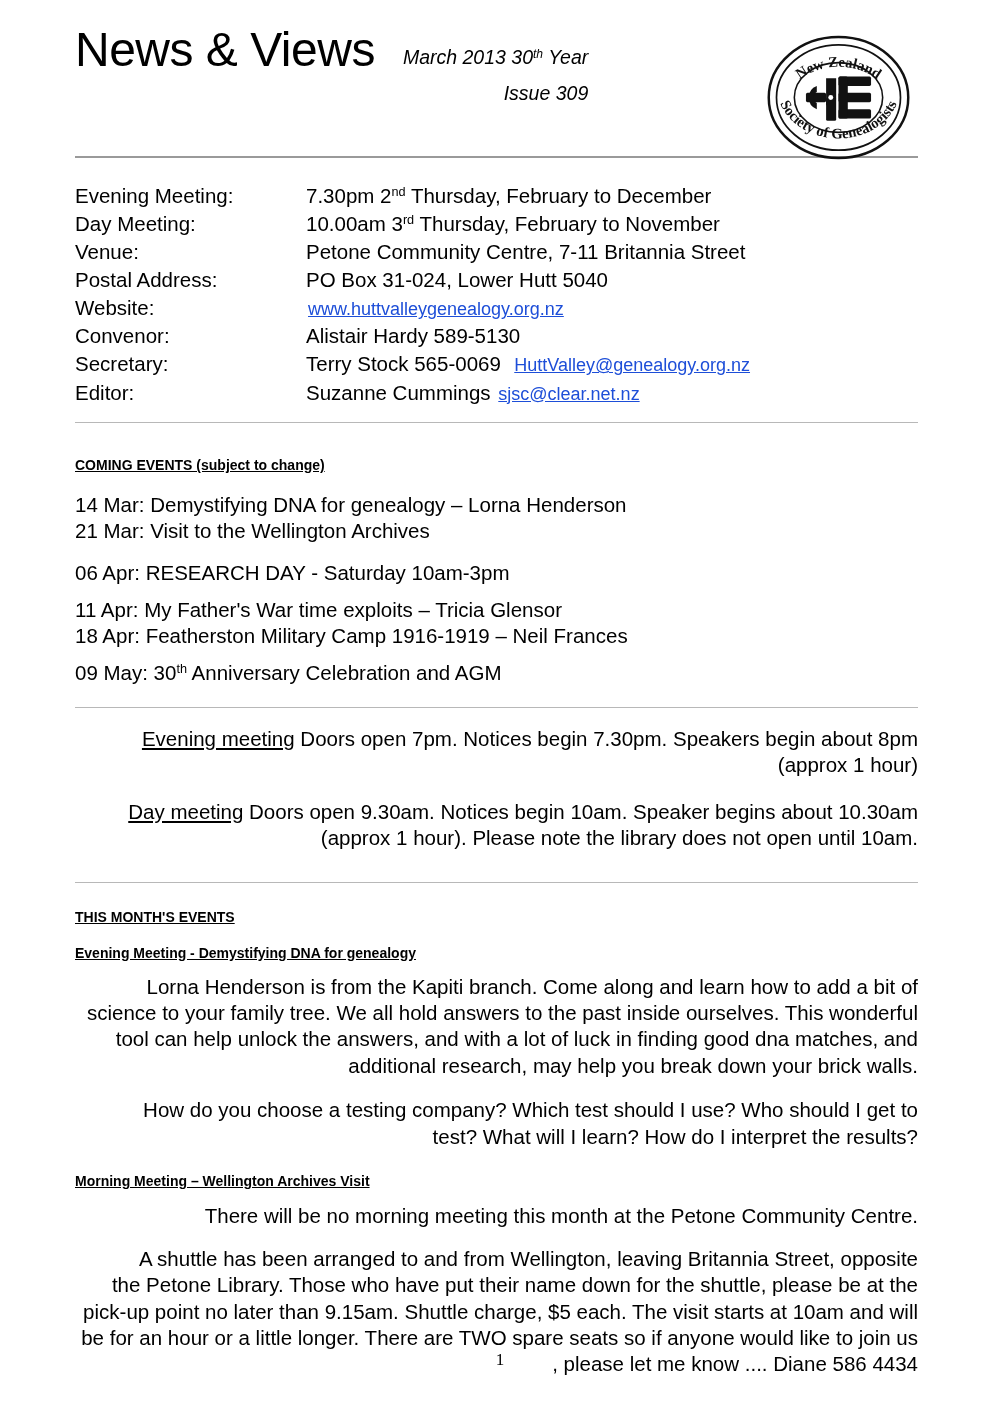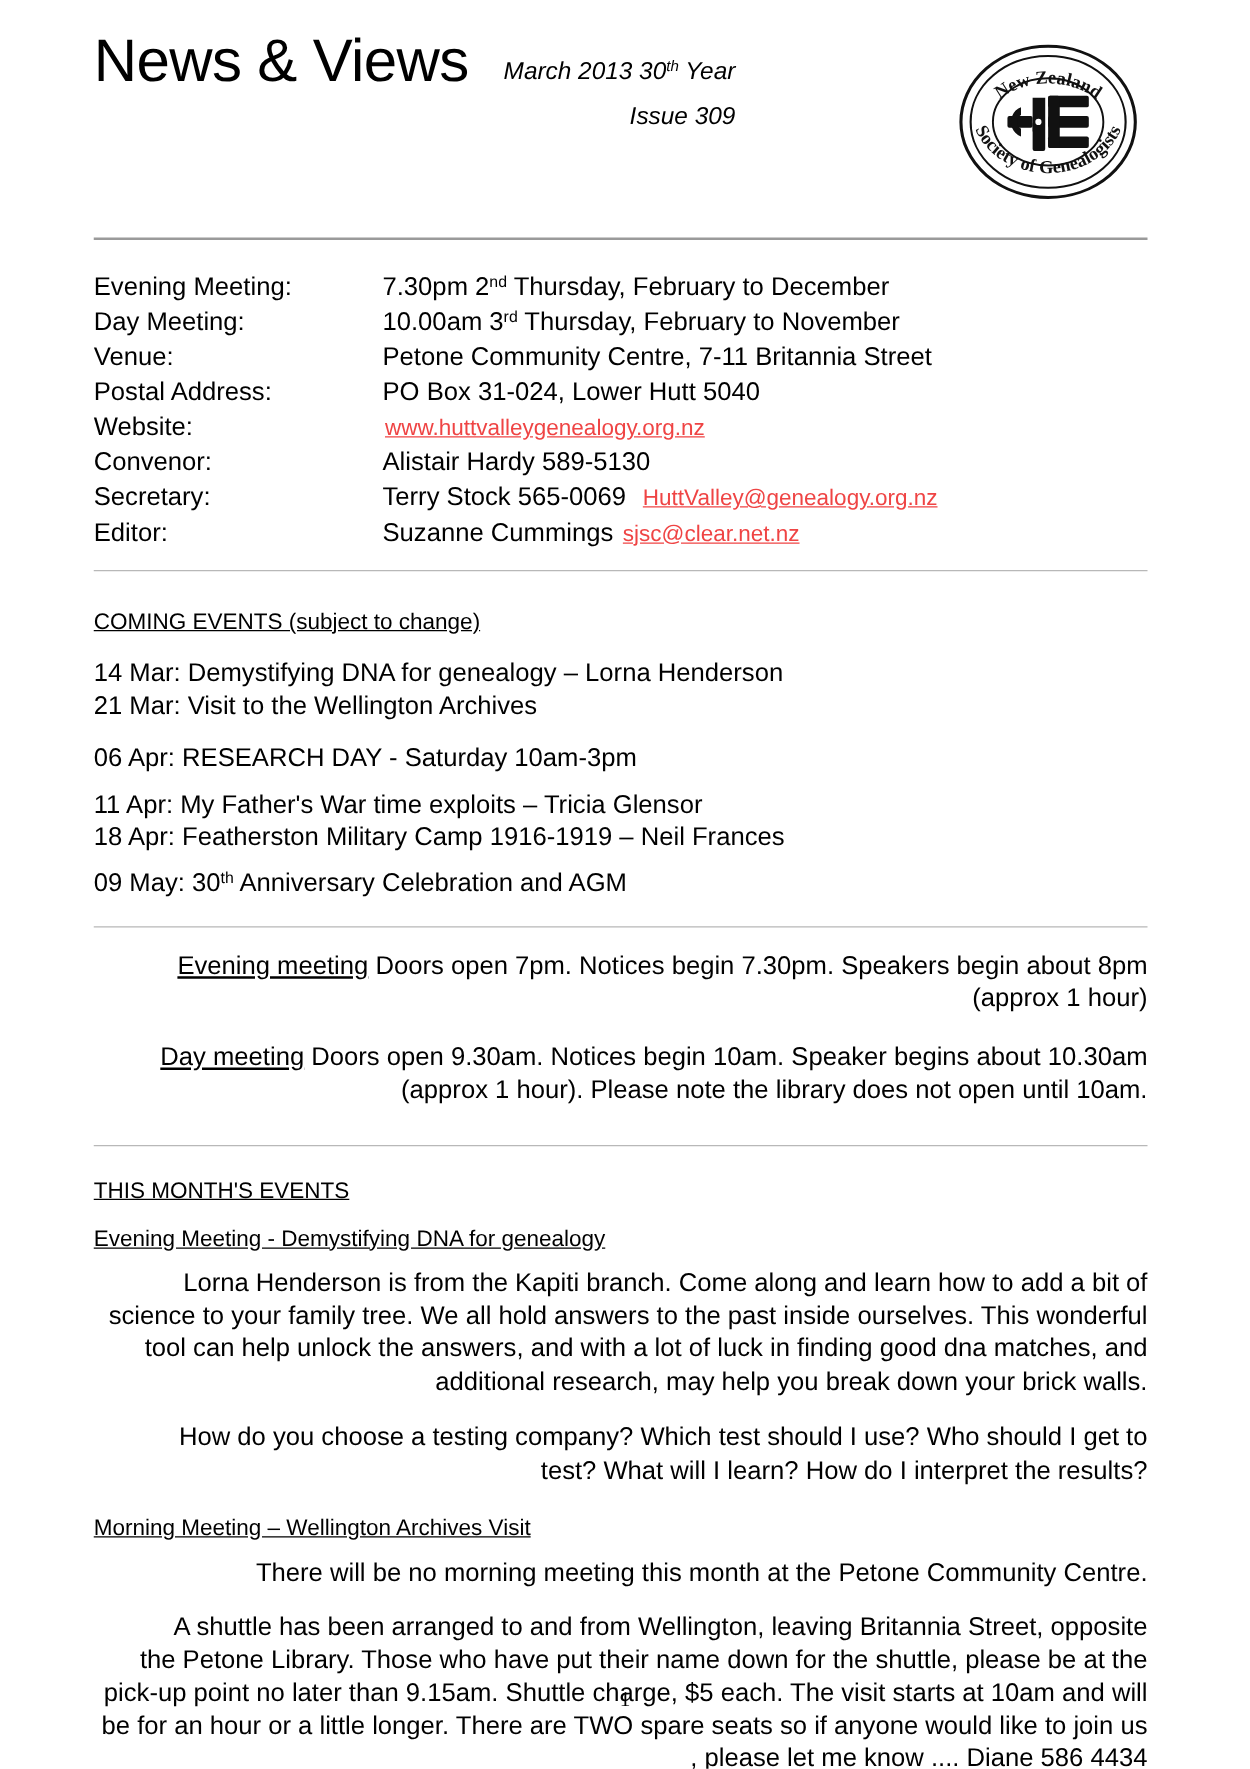--- a/index.html
+++ b/index.html
@@ -25,21 +25,21 @@
   .content {
     position: absolute;
     left: 75px;
     top: 0;
     width: 843px;
   }
 
   
   .masthead {
     position: relative;
-    height: 190px;
+    height: 156px;
   }
   .masthead-title-row {
     display: flex;
     align-items: flex-start;
   }
   .masthead-title {
     font-size: 48px;
     font-weight: normal;
     letter-spacing: -0.5px;
     line-height: 1.0;
@@ -108,33 +108,33 @@
   .contact-label {
     width: 186px;
     flex: 0 0 186px;
     white-space: nowrap;
   }
   .contact-value {
     white-space: nowrap;
     margin-left: 45px;
   }
   a.link {
-    color: #ef4444;
+    color: #1d4ed8;
     text-decoration: underline;
     font-size: 18px;
   }
   .contact-value a.link { padding-left: 2px; }
 
   
   .sec-heading {
-    font-size: 18px;
+    font-size: 14px;
     text-decoration: underline;
     display: inline-block;
     margin: 0;
-    font-weight: normal;
+    font-weight: bold;
   }
 
   
   .events {
     font-size: 20.5px;
     line-height: 1.27;
   }
   .events .evt { white-space: nowrap; }
   .gap-sm { height: 11px; }
   .gap-md { height: 16px; }

